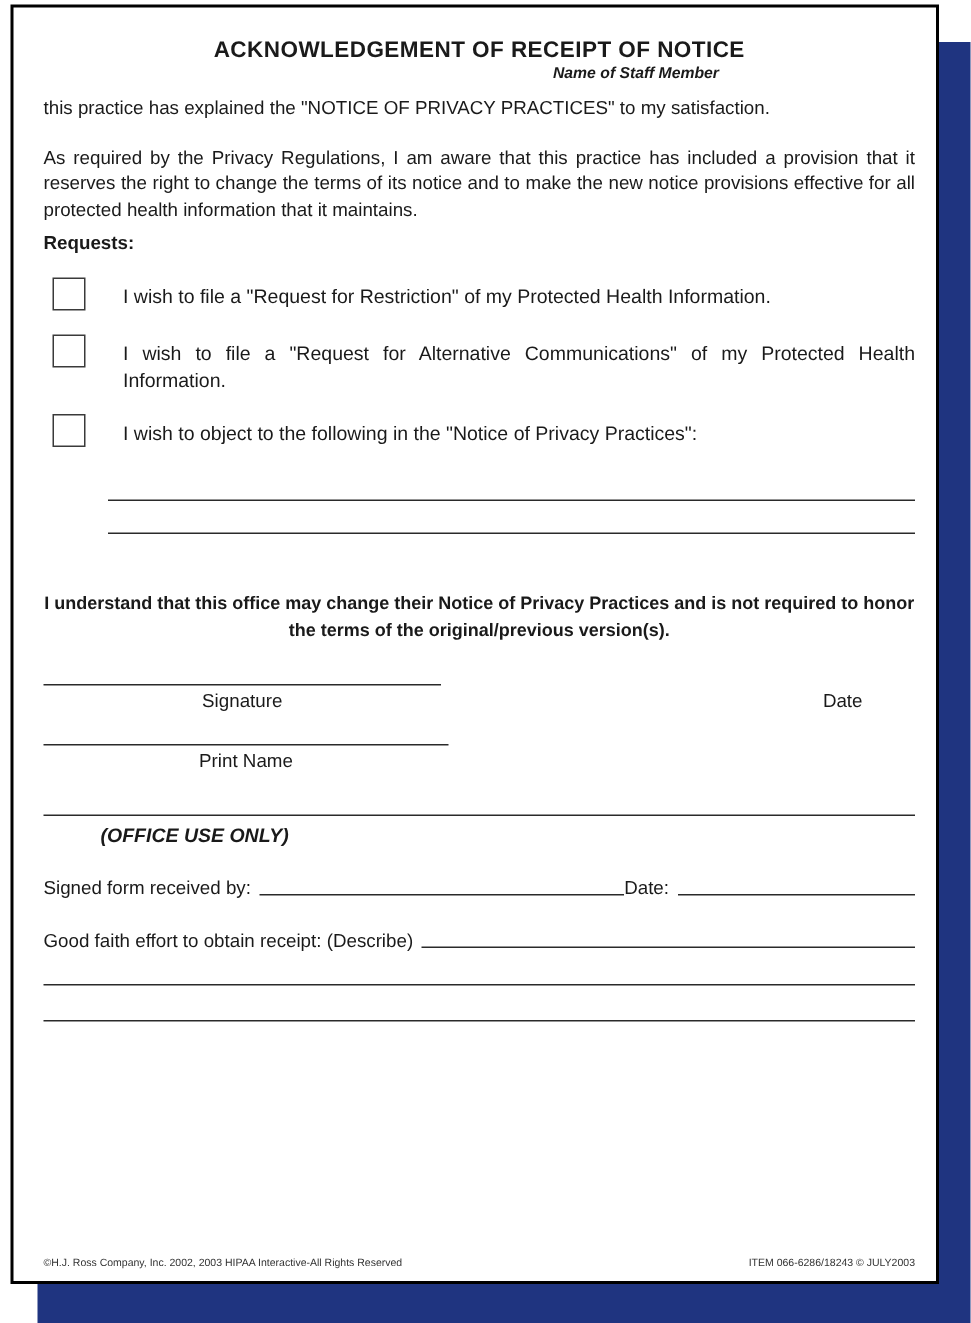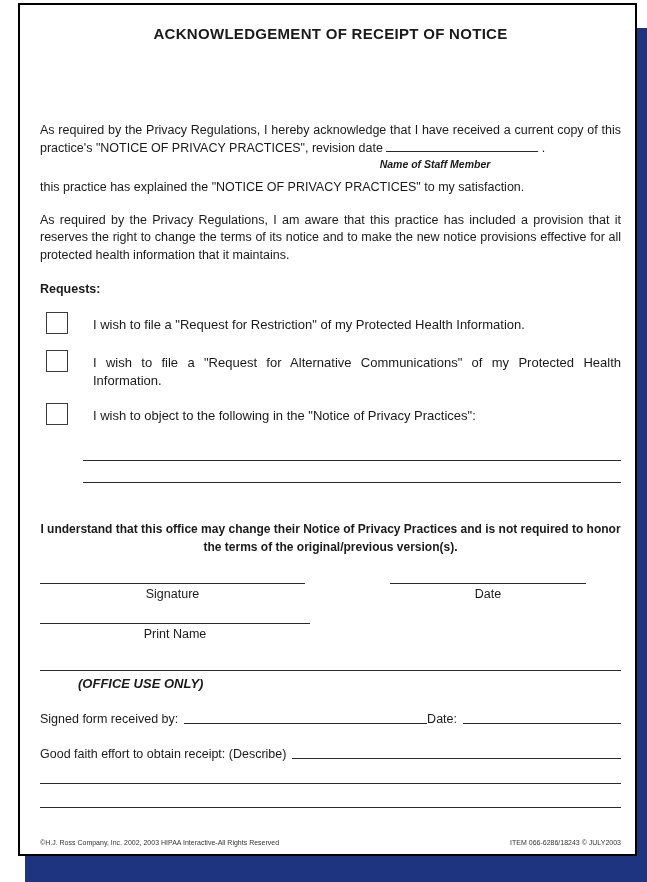--- a/index.html
+++ b/index.html
@@ -1,45 +1,45 @@
 <!DOCTYPE html>
 <html><head>
 <meta charset="utf-8">
 <style>
   * { margin:0; padding:0; box-sizing:border-box; }
   html,body { width:647px; height:882px; background:#ffffff; overflow:hidden;
               font-family:"Liberation Sans", sans-serif; color:#1a1a1a; }
   .backdrop { position:absolute; left:25px; top:28px; right:0; bottom:0; background:#1f3480; }
-  .page { position:absolute; left:18px; top:3px; width:619px; height:853px;
+  .page { position:absolute; left:7px; top:3px; width:619px; height:853px;
           background:#ffffff; border:2px solid #000; padding:0 14px 0 20px; }
   .title { text-align:center; margin-top:20px; font-size:15px; font-weight:bold; letter-spacing:.3px; }
   p.body { font-size:12.5px; line-height:17.5px; text-align:justify; }
   .p1 { margin-top:80px; }
   .blank { display:inline-block; border-bottom:1.2px solid #2a2a2a; height:12px; vertical-align:baseline; }
   .w150 { width:152px; }
   .inline-row { display:flex; align-items:flex-end; font-size:12.5px; }
   .inline-row .fill { flex:1; border-bottom:1.2px solid #2a2a2a; margin:0 5px 2px 6px; height:12px; }
   .nowrap { white-space:nowrap; }
   .staff-caption { font-size:10.5px; font-weight:bold; font-style:italic; text-align:center;
                    width:330px; margin-left:230px; margin-top:1px; }
   .p2b { margin-top:9px; text-align:left; }
   .p3 { margin-top:15px; }
-  .requests-heading { margin-top:18px; font-size:12.5px; font-weight:bold; }
+  .requests-heading { margin-top:6px; font-size:12.5px; font-weight:bold; }
   .cbrow { display:flex; margin-top:16px; }
   .cbrow .box { width:22px; height:22px; border:1.6px solid #3a3a3a; flex:0 0 auto; margin-left:6px; }
   .cbrow .lbl { font-size:13px; line-height:17.5px; margin-left:25px; padding-top:4px; text-align:justify; }
   .obj-line { border-bottom:1.2px solid #2a2a2a; margin-left:43px; height:22px; }
   .obj-line.first { margin-top:14px; }
   .statement { margin-top:37px; font-size:12px; line-height:18px; font-weight:bold; text-align:center; }
   .sigrow { display:flex; margin-top:27px; }
   .sigcol { display:flex; flex-direction:column; }
   .sigcol .line { border-bottom:1.4px solid #2a2a2a; height:0; }
   .sigcol .cap { text-align:center; font-size:12.5px; margin-top:3px; }
   .sig { width:265px; }
-  .dat { width:196px; margin-left:85px; }
+  .dat { width:196px; margin-left:85px;align-items:flex-end; }
   .pn  { width:270px; margin-top:22px; }
   .divider { border-top:1.4px solid #2a2a2a; margin-top:29px; }
   .office-heading { margin-top:5px; font-size:13px; font-weight:bold; font-style:italic;margin-left:38px; }
   .officerow { display:flex; align-items:flex-end; font-size:12.5px; margin-top:21px; }
   .officerow .fill { border-bottom:1.2px solid #2a2a2a; margin:0 0 2px 6px; height:12px; }
   .fill-grow { flex:1; }
   .fill-date { width:158px; }
   .cont-line { border-bottom:1.2px solid #2a2a2a; height:0; }
   .cl1 { margin-top:22px; } .cl2 { margin-top:23px; }
   .footer { position:absolute; left:20px; right:14px; bottom:8px; display:flex;
@@ -47,23 +47,20 @@
 </style>
 </head>
 <body>
 
 <div class="backdrop"></div>
 
 <div class="page">
 
   <div class="title">ACKNOWLEDGEMENT OF RECEIPT OF NOTICE</div>
 
-  <p class="body p1"><span>As required by the Privacy Regulations, I hereby acknowledge that I have received a current copy of this practice's "NOTICE OF PRIVACY PRACTICES", revision date</span>
-    <span class="blank w150"></span>
-    <span>.</span></p>
 
   <div class="staff-caption">Name of Staff Member</div>
 
   <p class="body p2b">this practice has explained the "NOTICE OF PRIVACY PRACTICES" to my satisfaction.</p>
 
   <p class="body p3">As required by the Privacy Regulations, I am aware that this practice has included a provision that it reserves the right to change the terms of its notice and to make the new notice provisions effective for all protected health information that it maintains.</p>
 
   <div class="requests-heading">Requests:</div>
 
   <div class="cbrow">

